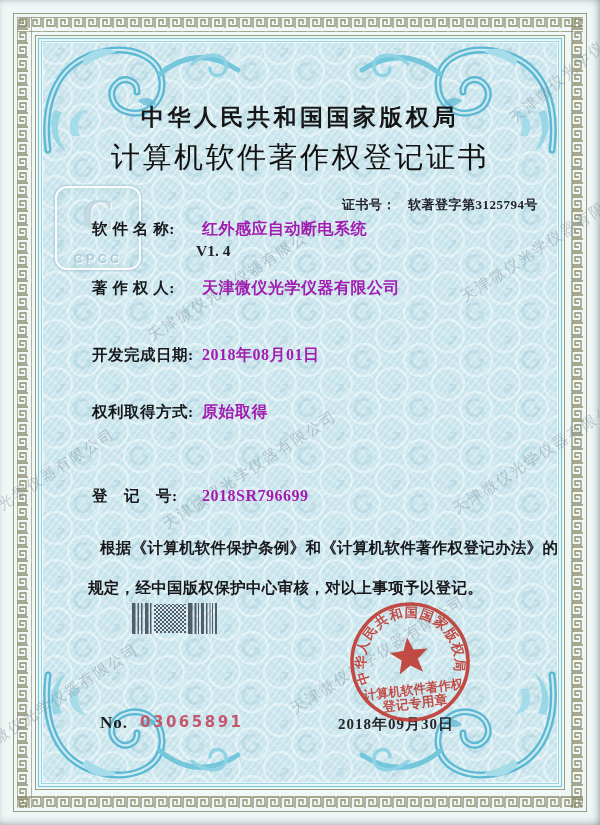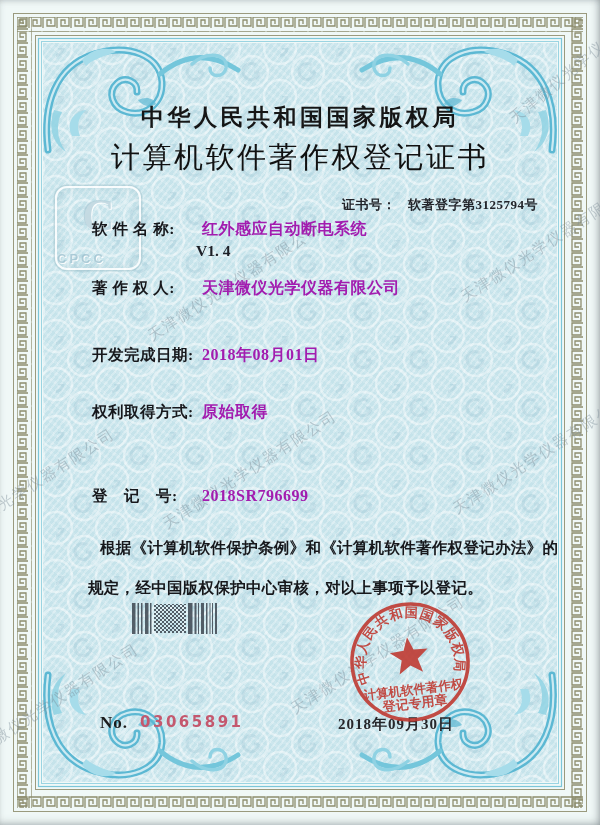--- a/index.html
+++ b/index.html
@@ -62,21 +62,21 @@
     position:absolute;left:55px;top:186px;width:82px;height:80px;z-index:3;
     border-radius:12px;border:2px solid rgba(255,255,255,.85);
     box-shadow:0 0 0 1.5px rgba(150,185,195,.40), inset 0 0 8px rgba(150,185,195,.35);
   }
   .holo .bigc{
     position:absolute;left:0;right:0;top:0px;text-align:center;
     font-size:46px;font-weight:bold;color:rgba(168,200,212,.65);
     text-shadow:1px 1px 0 rgba(255,255,255,.9);line-height:56px;
   }
   .holo .cpcc{
-    position:absolute;left:0;right:0;bottom:2px;
+    position:absolute;left:0;right:0;bottom:2px;text-align:center;
     font-family:"Liberation Sans","DejaVu Sans",sans-serif;
     font-size:13px;font-weight:bold;letter-spacing:3px;color:rgba(158,194,207,.8);
     text-shadow:1px 1px 0 rgba(255,255,255,.9);
     margin-top:26px;
   }
   .barcode{position:absolute;left:132px;top:603px;}
   .stamp{position:absolute;left:344px;top:596px;z-index:6;}
   .issue-date{
     position:absolute;left:338px;top:715px;width:150px;z-index:5;
     font-size:15px;font-weight:bold;letter-spacing:1px;color:#26262a;

